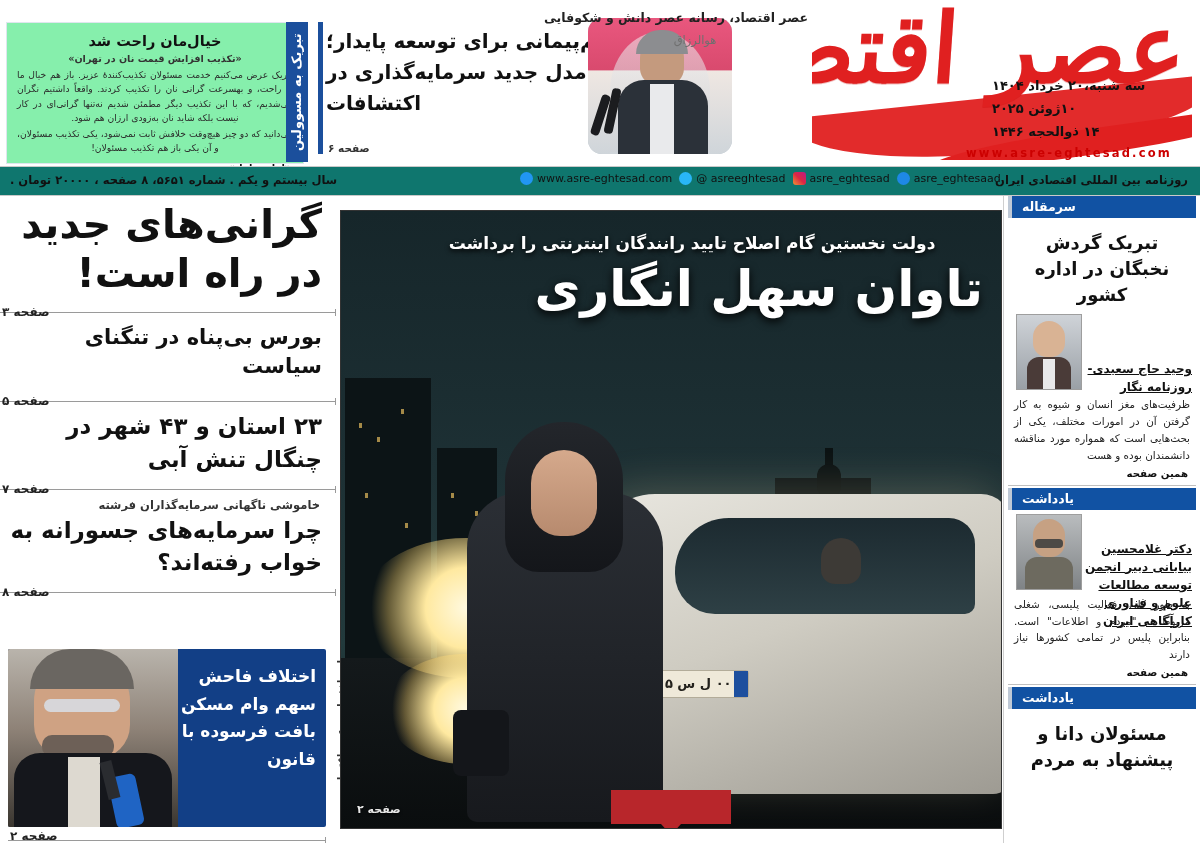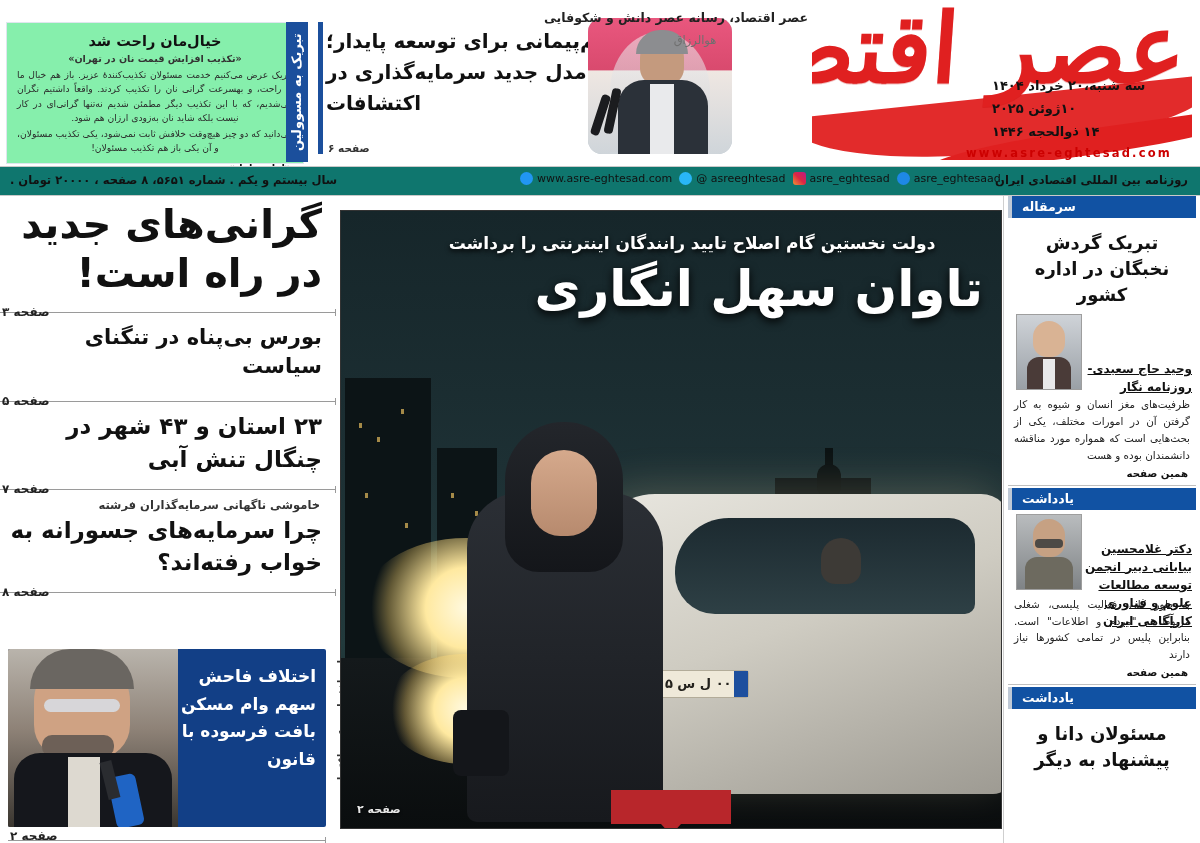--- a/index.html
+++ b/index.html
@@ -498,19 +498,19 @@
           </div>
           <div class="sb-author three">دکتر غلامحسین بیابانی دبیر انجمن توسعه مطالعات علوم و فناوری کارآگاهی ایران</div>
         </div>
         <div class="sb-body">به طور کلی، فعالیت پلیسی، شغلی مربوط به "مردم و اطلاعات" است. بنابراین پلیس در تمامی کشورها نیاز دارند</div>
         <div class="sb-more">همین صفحه</div>
       </div>
       <div class="sb-hr"></div>
 
       <div class="sb-block">
         <div class="sb-bar">یادداشت</div>
-        <div class="sb-title">مسئولان دانا و پیشنهاد به دیگر</div>
+        <div class="sb-title">مسئولان دانا و پیشنهاد به مردم</div>
 
       </div>
 
     </div>
   </div>
 </div>
 
 </body></html>

